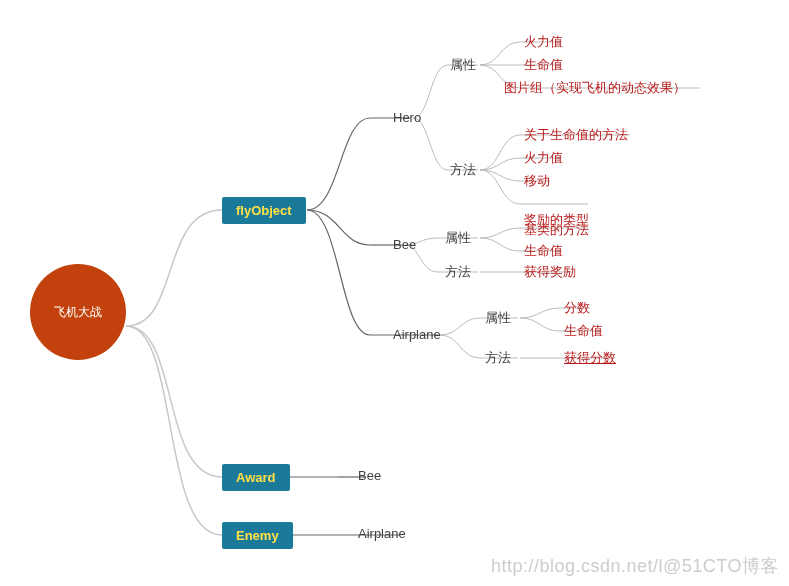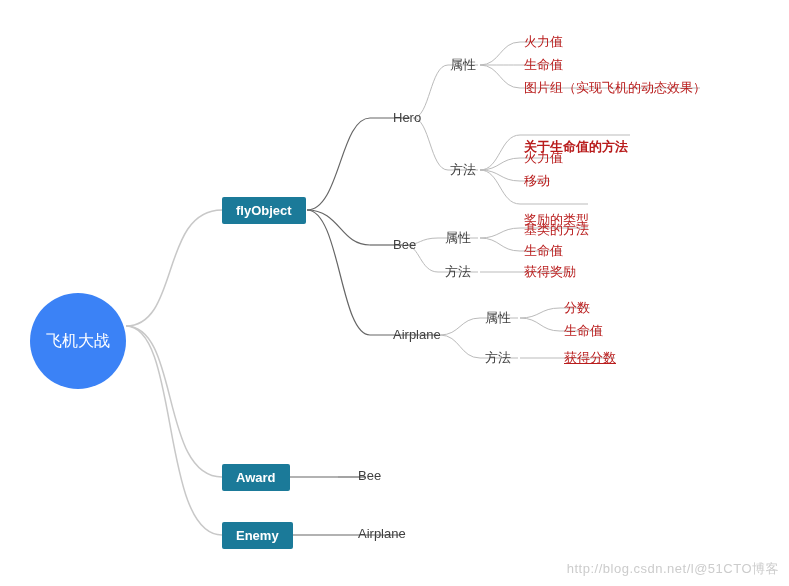--- a/index.html
+++ b/index.html
@@ -10,53 +10,53 @@
     font-family: "Microsoft YaHei", Arial, sans-serif;
     position: relative;
     overflow: hidden;
   }
   svg { position: absolute; top: 0; left: 0; }
   .root-circle {
     position: absolute;
     width: 96px;
     height: 96px;
     border-radius: 50%;
-    background: #3b82f6;
+    background: #c2410c;
     color: #fff;
     display: flex;
     align-items: center;
     justify-content: center;
-    font-size: 16px;
+    font-size: 12px;
     left: 30px;
-    top: 293px;
+    top: 264px;
   }
   .node-box {
     position: absolute;
     background: #1b7a99;
-    color: #ffffff;
+    color: #fde047;
     padding: 6px 14px;
     font-size: 13px;
     font-weight: bold;
     border-radius: 2px;
     text-align: right;
   }
   .label {
     position: absolute;
     font-size: 13px;
     color: #404040;
     white-space: nowrap;
   }
   .label.bold { font-weight: normal; margin-left: 18px; }
   .label.gray { color: #b91c1c; }
   .watermark {
     position: absolute;
     bottom: 8px;
     right: 10px;
     color: #ccc;
-    font-size: 13px;
+    font-size: 18px;
     letter-spacing: 0.5px;
   }
 </style>
 </head>
 <body>
 
 <svg width="789" height="586">
 
   <path d="M126 326 C180 326 160 210 222 210" stroke="#c8c8c8" fill="none" stroke-width="1.5"></path>
   <path d="M126 326 C180 326 160 477 222 477" stroke="#c8c8c8" fill="none" stroke-width="1.5"></path>
@@ -138,22 +138,22 @@
 </div>
 
 <div class="label bold" style="left:375px; top:110px;">Hero</div>
 <div class="label bold" style="left:375px; top:237px;">Bee</div>
 <div class="label bold" style="left:375px; top:327px;">Airplane</div>
 
 <div class="label" style="left:450px; top:56px;">属性</div>
 <div class="label" style="left:450px; top:161px;">方法</div>
 <div class="label gray" style="left:524px; top:33px;">火力值</div>
 <div class="label gray" style="left:524px; top:56px;">生命值</div>
-<div class="label gray" style="left:524px; top:79px;">图片组（实现飞机的动态效果）</div>
-<div class="label gray" style="left:524px; top:138px;font-weight:bold;">关于生命值的方法</div>
+<div class="label gray" style="left:504px; top:79px;">图片组（实现飞机的动态效果）</div>
+<div class="label gray" style="left:524px; top:126px;">关于生命值的方法</div>
 <div class="label gray" style="left:524px; top:149px;">火力值</div>
 <div class="label gray" style="left:524px; top:172px;">移动</div>
 <div class="label gray" style="left:524px; top:195px;margin-top:26px;">基类的方法</div>
 
 <div class="label" style="left:445px; top:229px;">属性</div>
 <div class="label" style="left:445px; top:263px;">方法</div>
 <div class="label gray" style="left:524px; top:211px;">奖励的类型</div>
 <div class="label gray" style="left:524px; top:242px;">生命值</div>
 <div class="label gray" style="left:524px; top:263px;">获得奖励</div>
 

